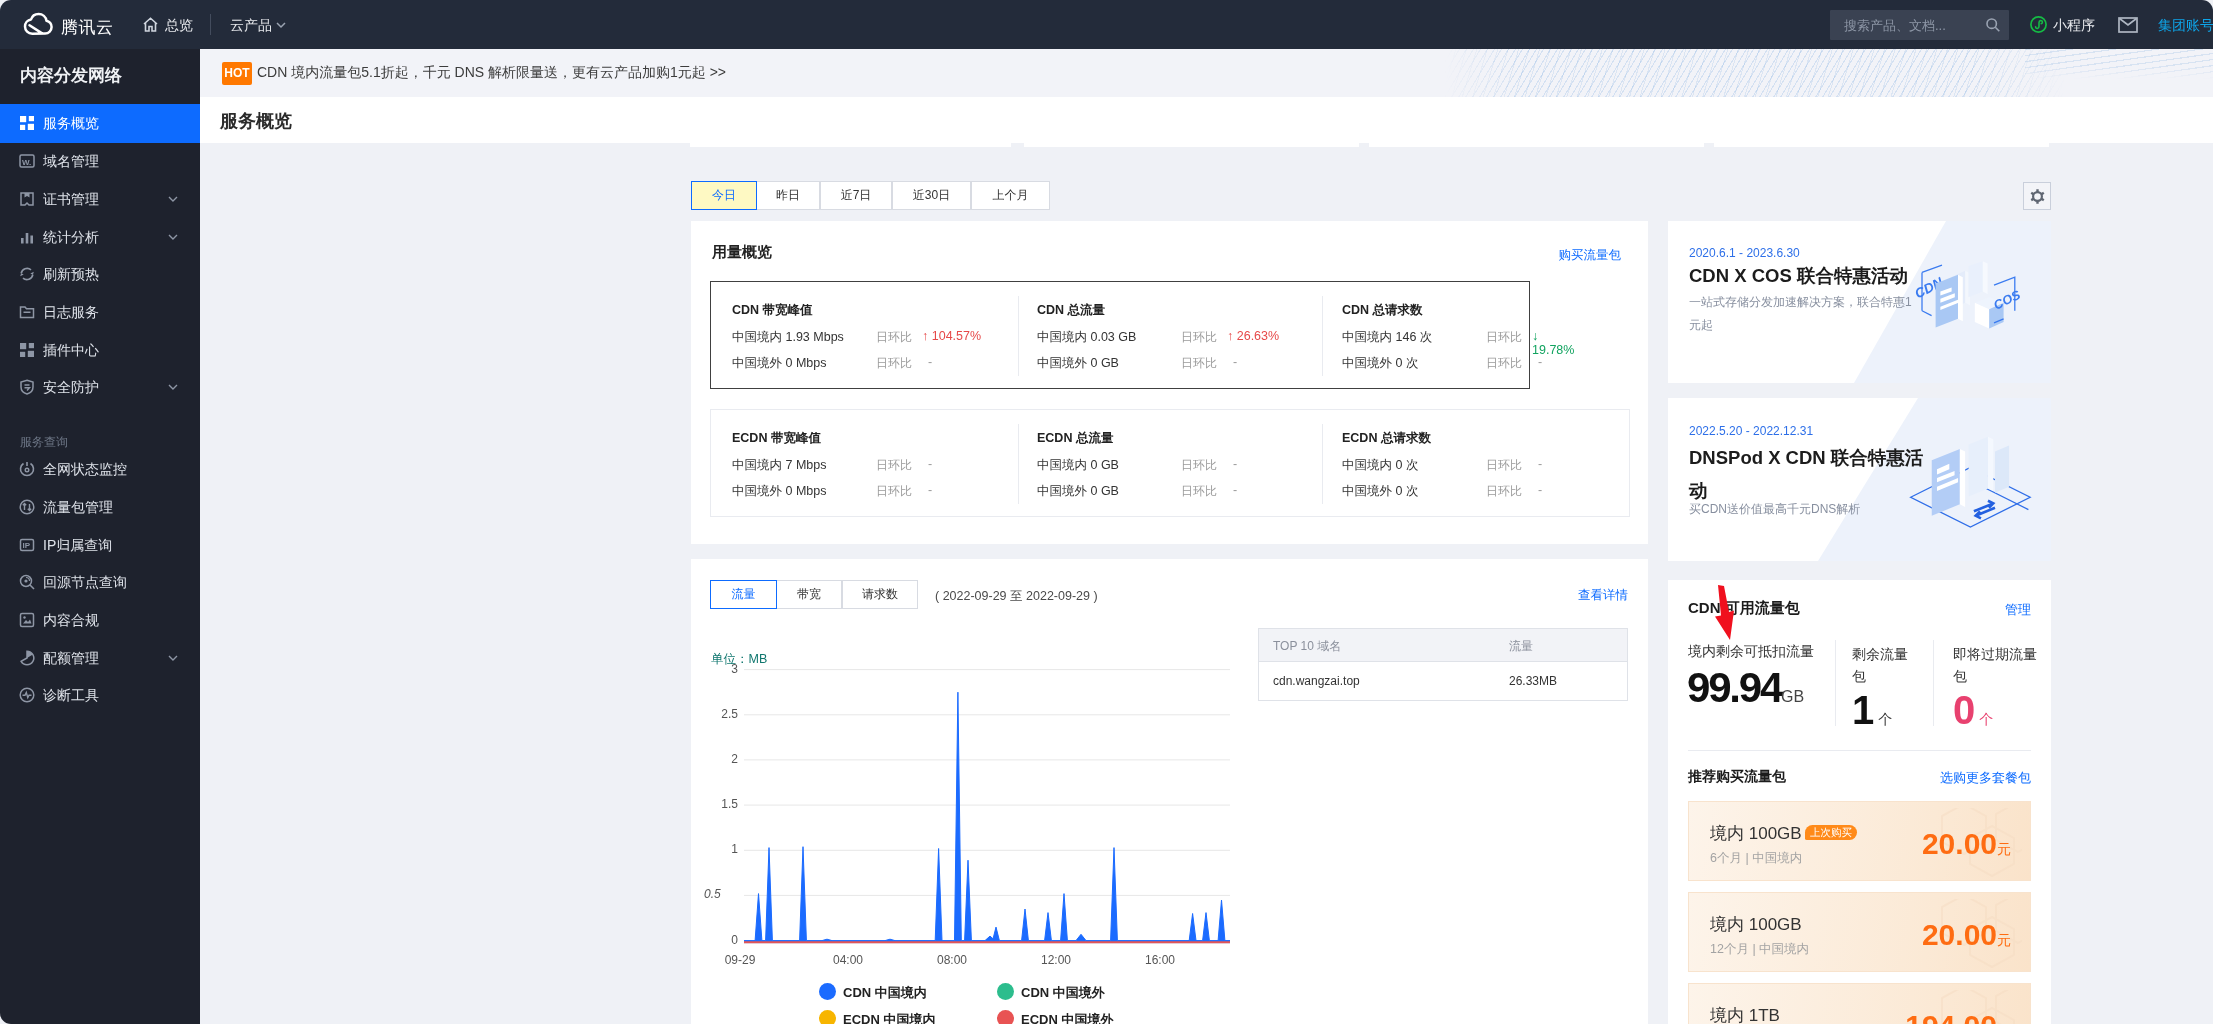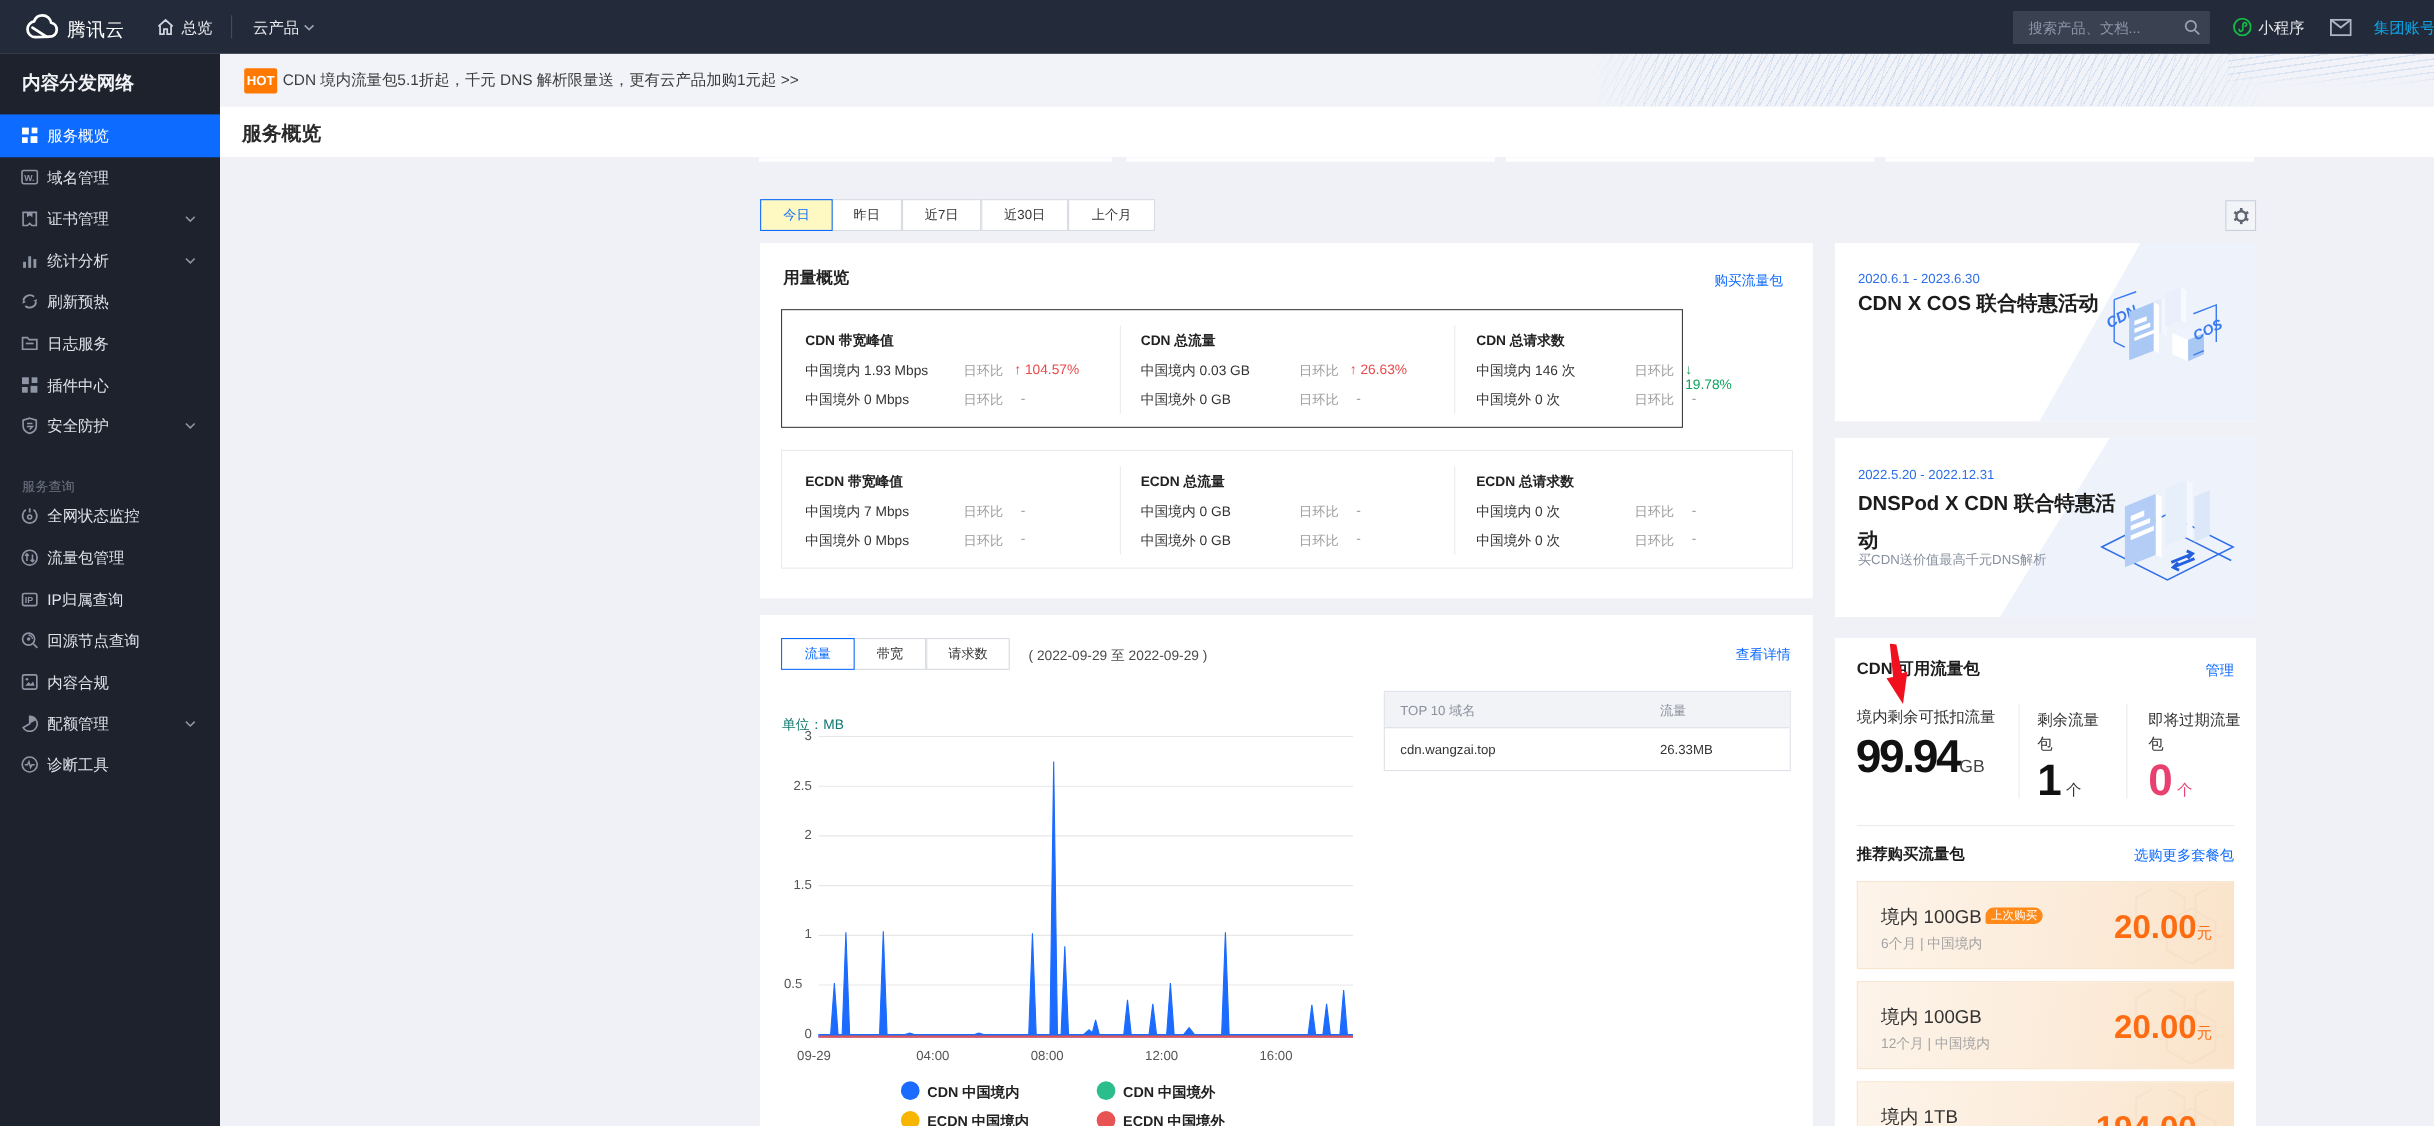--- a/index.html
+++ b/index.html
@@ -1,18 +1,18 @@
 <!DOCTYPE html>
 <html><head>
 <meta charset="utf-8">
 <style>
 * { margin:0; padding:0; box-sizing:border-box; }
 html,body { width:2213px; height:1024px; overflow:hidden; }
 body { font-family:"Liberation Sans", sans-serif; background:#eff1f6; }
-#page { position:relative; width:2213px; height:1024px; overflow:hidden; }
+#page { position:relative; width:2213px; height:1024px; overflow:hidden;border-radius:11px; }
 .abs { position:absolute; }
 .blue { color:#0d6bff; }
 </style>
 </head>
 <body>
 <div id="page">
 
   <div class="abs" id="topbar" style="left:0;top:0;width:2213px;height:49px;background:#232b3a;">
 
     <svg class="abs" style="left:20px;top:12px;" width="34" height="25" viewBox="0 0 34 25">
@@ -275,21 +275,21 @@
     <div class="abs" style="left:86px;top:21px;width:66px;height:29px;background:#fff;border:1px solid #d8dbe2;color:#333;z-index:1;margin-left:-1px;font-size:12px;text-align:center;line-height:26px;">带宽</div>
     <div class="abs" style="left:152px;top:21px;width:76px;height:29px;background:#fff;border:1px solid #d8dbe2;color:#333;z-index:1;margin-left:-1px;font-size:12px;text-align:center;line-height:26px;">请求数</div>
     <div class="abs" style="left:244px;top:29px;font-size:12.5px;color:#4a4a4a;">( 2022-09-29 至 2022-09-29 )</div>
     <div class="abs" style="right:20px;top:28px;font-size:12.5px;"><span class="blue">查看详情</span></div>
     <div class="abs" style="left:20px;top:92px;font-size:12.5px;color:#0f766e;">单位：MB</div>
     <div class="abs" style="left:13px;top:103px;width:34px;text-align:right;font-size:12px;color:#555;">3</div>
     <div class="abs" style="left:13px;top:148px;width:34px;text-align:right;font-size:12px;color:#555;">2.5</div>
     <div class="abs" style="left:13px;top:193px;width:34px;text-align:right;font-size:12px;color:#555;">2</div>
     <div class="abs" style="left:13px;top:238px;width:34px;text-align:right;font-size:12px;color:#555;">1.5</div>
     <div class="abs" style="left:13px;top:283px;width:34px;text-align:right;font-size:12px;color:#555;">1</div>
-    <div class="abs" style="left:13px;top:328px;width:34px;text-align:center;font-size:12px;color:#555;">0.5</div>
+    <div class="abs" style="left:13px;top:328px;width:34px;text-align:left;font-size:12px;color:#555;font-style:italic;">0.5</div>
     <div class="abs" style="left:13px;top:374px;width:34px;text-align:right;font-size:12px;color:#555;">0</div>
     <div class="abs" style="left:53px;top:106px;width:486px;height:290px;"><svg width="486" height="290" viewBox="0 0 486 290">
             <line x1="0" y1="4.6" x2="486" y2="4.6" stroke="#e7e7e7" stroke-width="1"></line>
             <line x1="0" y1="49.8" x2="486" y2="49.8" stroke="#e7e7e7" stroke-width="1"></line>
             <line x1="0" y1="94.9" x2="486" y2="94.9" stroke="#e7e7e7" stroke-width="1"></line>
             <line x1="0" y1="140.1" x2="486" y2="140.1" stroke="#e7e7e7" stroke-width="1"></line>
             <line x1="0" y1="185.3" x2="486" y2="185.3" stroke="#e7e7e7" stroke-width="1"></line>
             <line x1="0" y1="230.4" x2="486" y2="230.4" stroke="#e7e7e7" stroke-width="1"></line>
             <line x1="0" y1="275.6" x2="486" y2="275.6" stroke="#e7e7e7" stroke-width="1"></line>
             <path d="M0,275.6 L11.1,275.6 L14.5,228.6 L17.9,275.6 L21.6,275.6 L25.0,182.6 L28.4,275.6 L55.6,275.6 L59.0,181.7 L62.4,275.6 L78.0,275.6 L83.0,274.2 L88.0,275.6 L141.0,275.6 L146.0,274.2 L151.0,275.6 L191.2,275.6 L194.6,183.5 L198.0,275.6 L210.5,275.6 L213.9,27.2 L217.3,275.6 L220.6,275.6 L224.0,195.2 L227.4,275.6 L241.0,275.6 L246.0,271.1 L251.0,275.6 L248.6,275.6 L252.0,262.1 L255.4,275.6 L277.6,275.6 L281.0,244.0 L284.4,275.6 L300.6,275.6 L304.0,247.6 L307.4,275.6 L316.6,275.6 L320.0,228.6 L323.4,275.6 L332.0,275.6 L337.0,269.3 L342.0,275.6 L366.6,275.6 L370.0,182.6 L373.4,275.6 L445.2,275.6 L448.6,248.5 L452.0,275.6 L458.6,275.6 L462.0,247.6 L465.4,275.6 L474.1,275.6 L477.5,235.0 L480.9,275.6 L486,275.6 L486,277.6 L0,277.6 Z" fill="#1b6bff" stroke="#1b6bff" stroke-width="1"></path>
@@ -316,20 +316,21 @@
       <div class="abs" style="left:14px;top:45px;font-size:12px;color:#333;">cdn.wangzai.top</div>
       <div class="abs" style="left:250px;top:45px;font-size:12px;color:#333;">26.33MB</div>
     </div>
   </div>
   <div class="abs" style="left:1468px;top:78px;width:383px;height:162px;background:#fff;overflow:hidden;">
     <svg class="abs" style="left:0;top:0;" width="383" height="162" viewBox="0 0 383 162">
           <polygon points="278,0 383,0 383,162 186,162" fill="#edf2fb"></polygon>
         </svg>
     <div class="abs" style="left:21px;top:25px;font-size:12px;color:#2d6fe8;">2020.6.1 - 2023.6.30</div>
     <div class="abs" style="left:21px;top:42px;font-size:18.5px;font-weight:bold;color:#1c1c1c;z-index:2;">CDN X COS 联合特惠活动</div>
+    <div class="abs" style="left:21px;top:70px;font-size:12px;color:#878f9f;line-height:22.5px;z-index:2;">一站式存储分发加速解决方案，联合特惠1<br>元起</div>
     <svg class="abs" style="left:246px;top:40px;" width="108" height="90" viewBox="0 0 135 112">
     <polygon points="46,20 64,12 64,52 46,60" fill="#e4ecfa"></polygon>
     <polygon points="64,12 70,15 70,55 64,52" fill="#f3f7fd"></polygon>
     <polygon points="68,6 86,0 86,38 68,45" fill="#e9f0fc"></polygon>
     <polygon points="86,0 92,3 92,41 86,38" fill="#f6f9fe"></polygon>
     <path d="M10,14 L35,5 M10,14 L10,62 M10,62 L22,68" fill="none" stroke="#3a7bf0" stroke-width="1.6"></path>
     <text x="3" y="40" transform="rotate(-27 18 40)" font-size="17" font-weight="bold" font-style="italic" fill="#3a7bf0">CDN</text>
     <polygon points="27,28 55,17 55,72 27,83" fill="#a9c8f4"></polygon>
     <polygon points="55,17 61,20 61,75 55,72" fill="#ffffff"></polygon>
     <polygon points="33,38 47,33 47,38 33,43" fill="#ffffff"></polygon>

